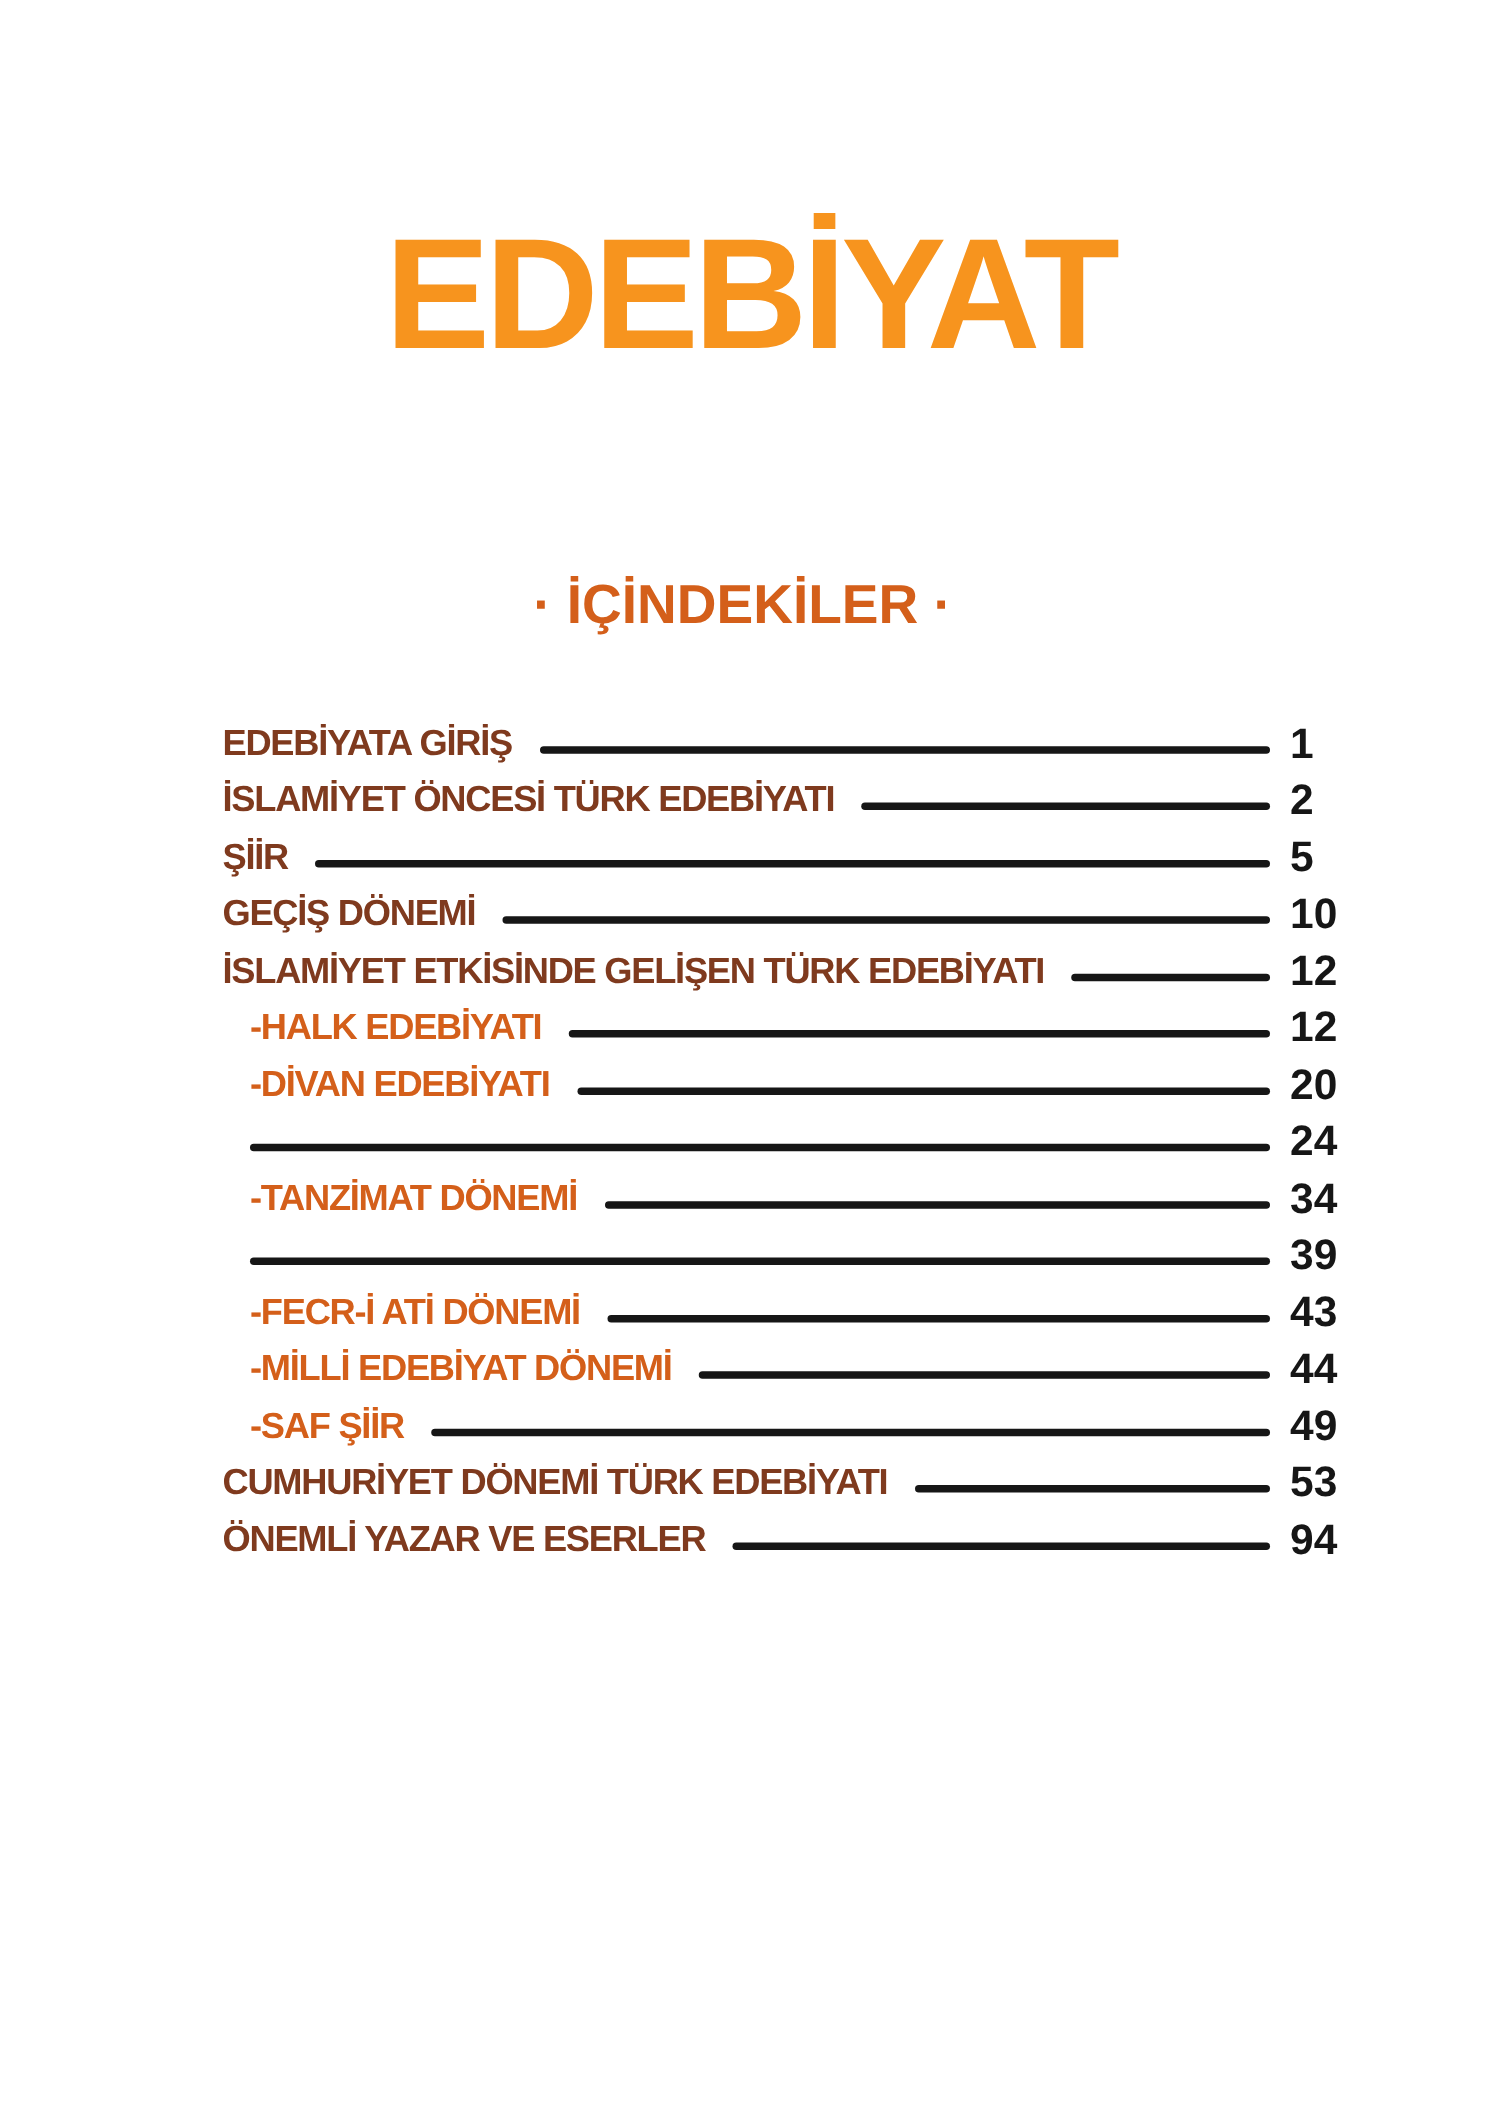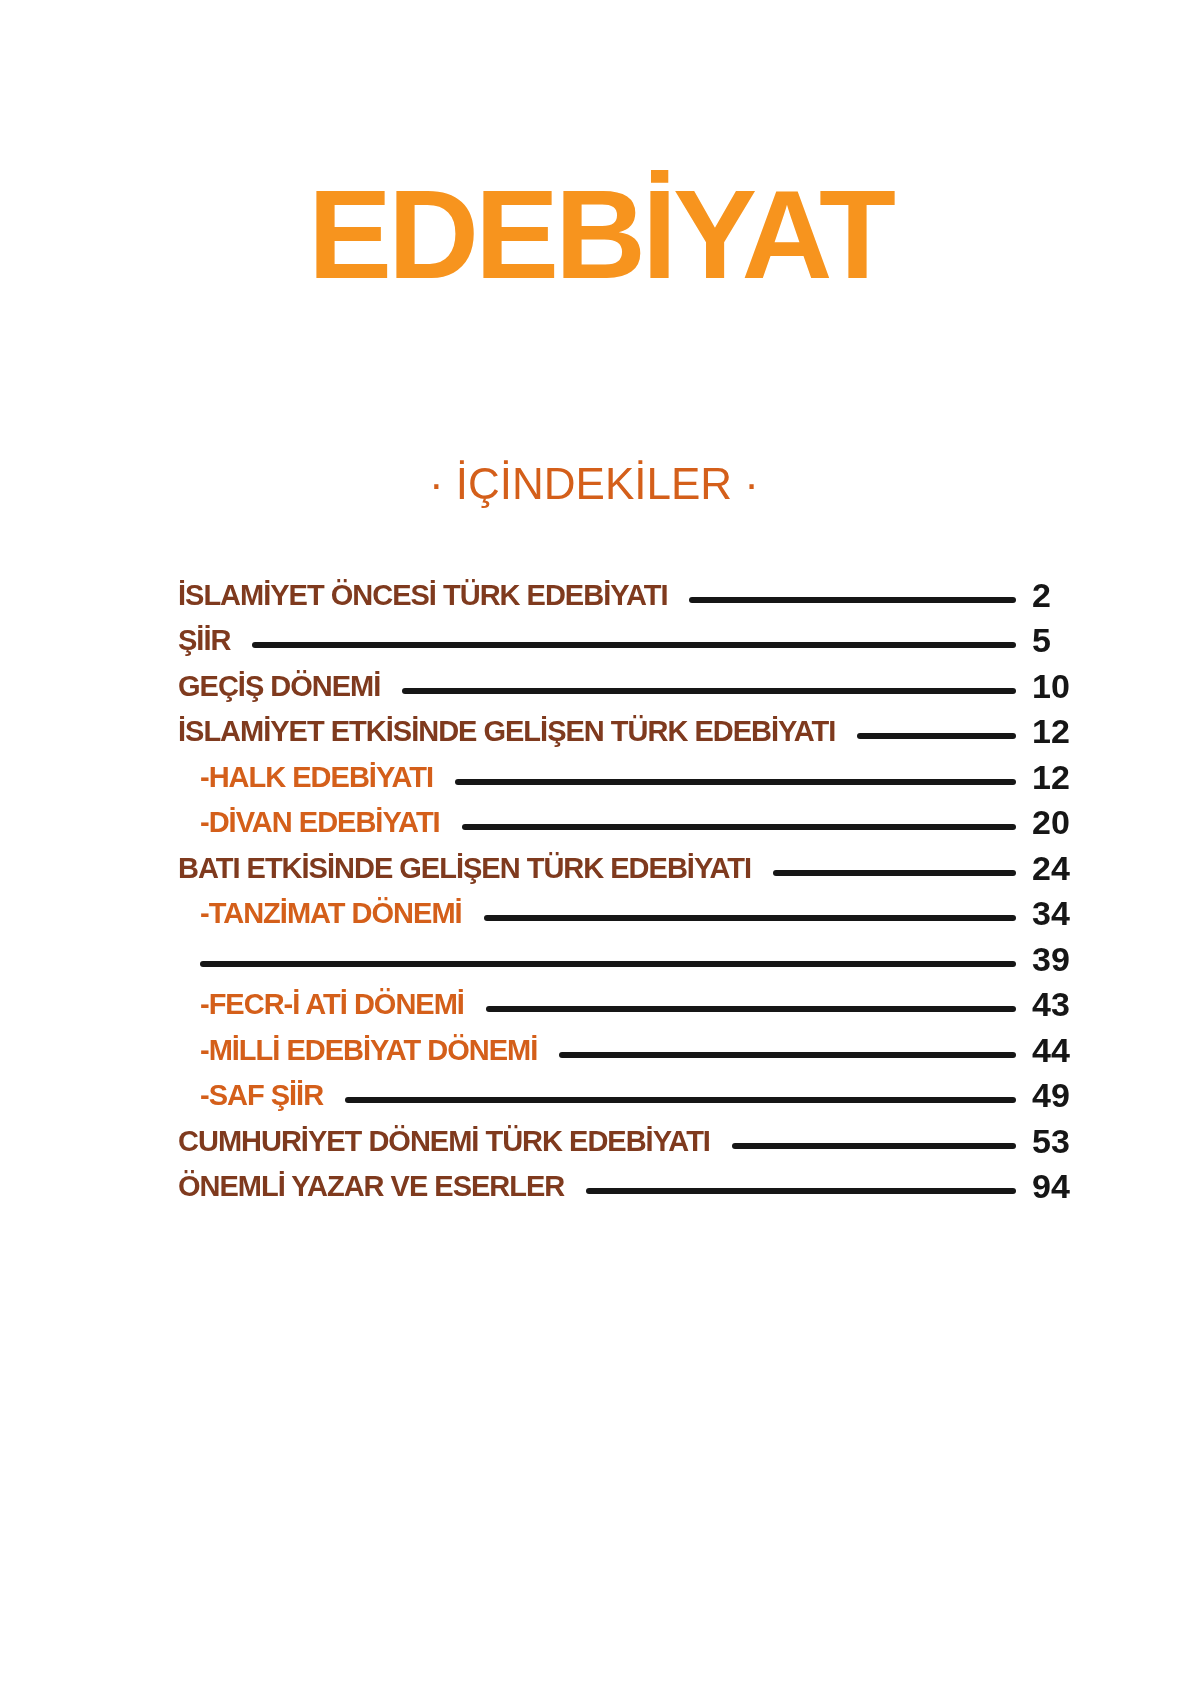--- a/index.html
+++ b/index.html
@@ -27,21 +27,21 @@
     line-height: 1;
     font-weight: bold;
     letter-spacing: -4px;
     color: var(--title-orange, #F7941E);
   }
   .subtitle {
     margin: 164px 12px 0 0;
     text-align: center;
     font-size: 44px;
     line-height: 1;
-    font-weight: normal;
+    font-weight: bold;
     letter-spacing: 0;
     color: var(--accent-orange, #D45F1A);
   }
   .toc {
     margin: 60px 110px 0 178px;
   }
   .toc-row {
     display: flex;
     align-items: flex-end;
     height: 45.5px;
@@ -77,20 +77,25 @@
 </style>
 </head>
 <body>
 
 <div class="page">
   <h1 class="title">EDEBİYAT</h1>
 
   <h2 class="subtitle">· İÇİNDEKİLER ·</h2>
 
   <div class="toc" id="toc">
+  <div class="toc-row">
+    <span class="toc-label">EDEBİYATA GİRİŞ</span>
+    <span class="toc-line"></span>
+    <span class="toc-page">1</span>
+  </div>
 
   <div class="toc-row">
     <span class="toc-label">İSLAMİYET ÖNCESİ TÜRK EDEBİYATI</span>
     <span class="toc-line"></span>
     <span class="toc-page">2</span>
   </div>
 
   <div class="toc-row">
     <span class="toc-label">ŞİİR</span>
     <span class="toc-line"></span>
@@ -115,21 +120,20 @@
     <span class="toc-page">12</span>
   </div>
 
   <div class="toc-row sub">
     <span class="toc-label">-DİVAN EDEBİYATI</span>
     <span class="toc-line"></span>
     <span class="toc-page">20</span>
   </div>
 
   <div class="toc-row">
-    <span class="toc-label">BATI ETKİSİNDE GELİŞEN TÜRK EDEBİYATI</span>
     <span class="toc-line"></span>
     <span class="toc-page">24</span>
   </div>
 
   <div class="toc-row sub">
     <span class="toc-label">-TANZİMAT DÖNEMİ</span>
     <span class="toc-line"></span>
     <span class="toc-page">34</span>
   </div>
 

